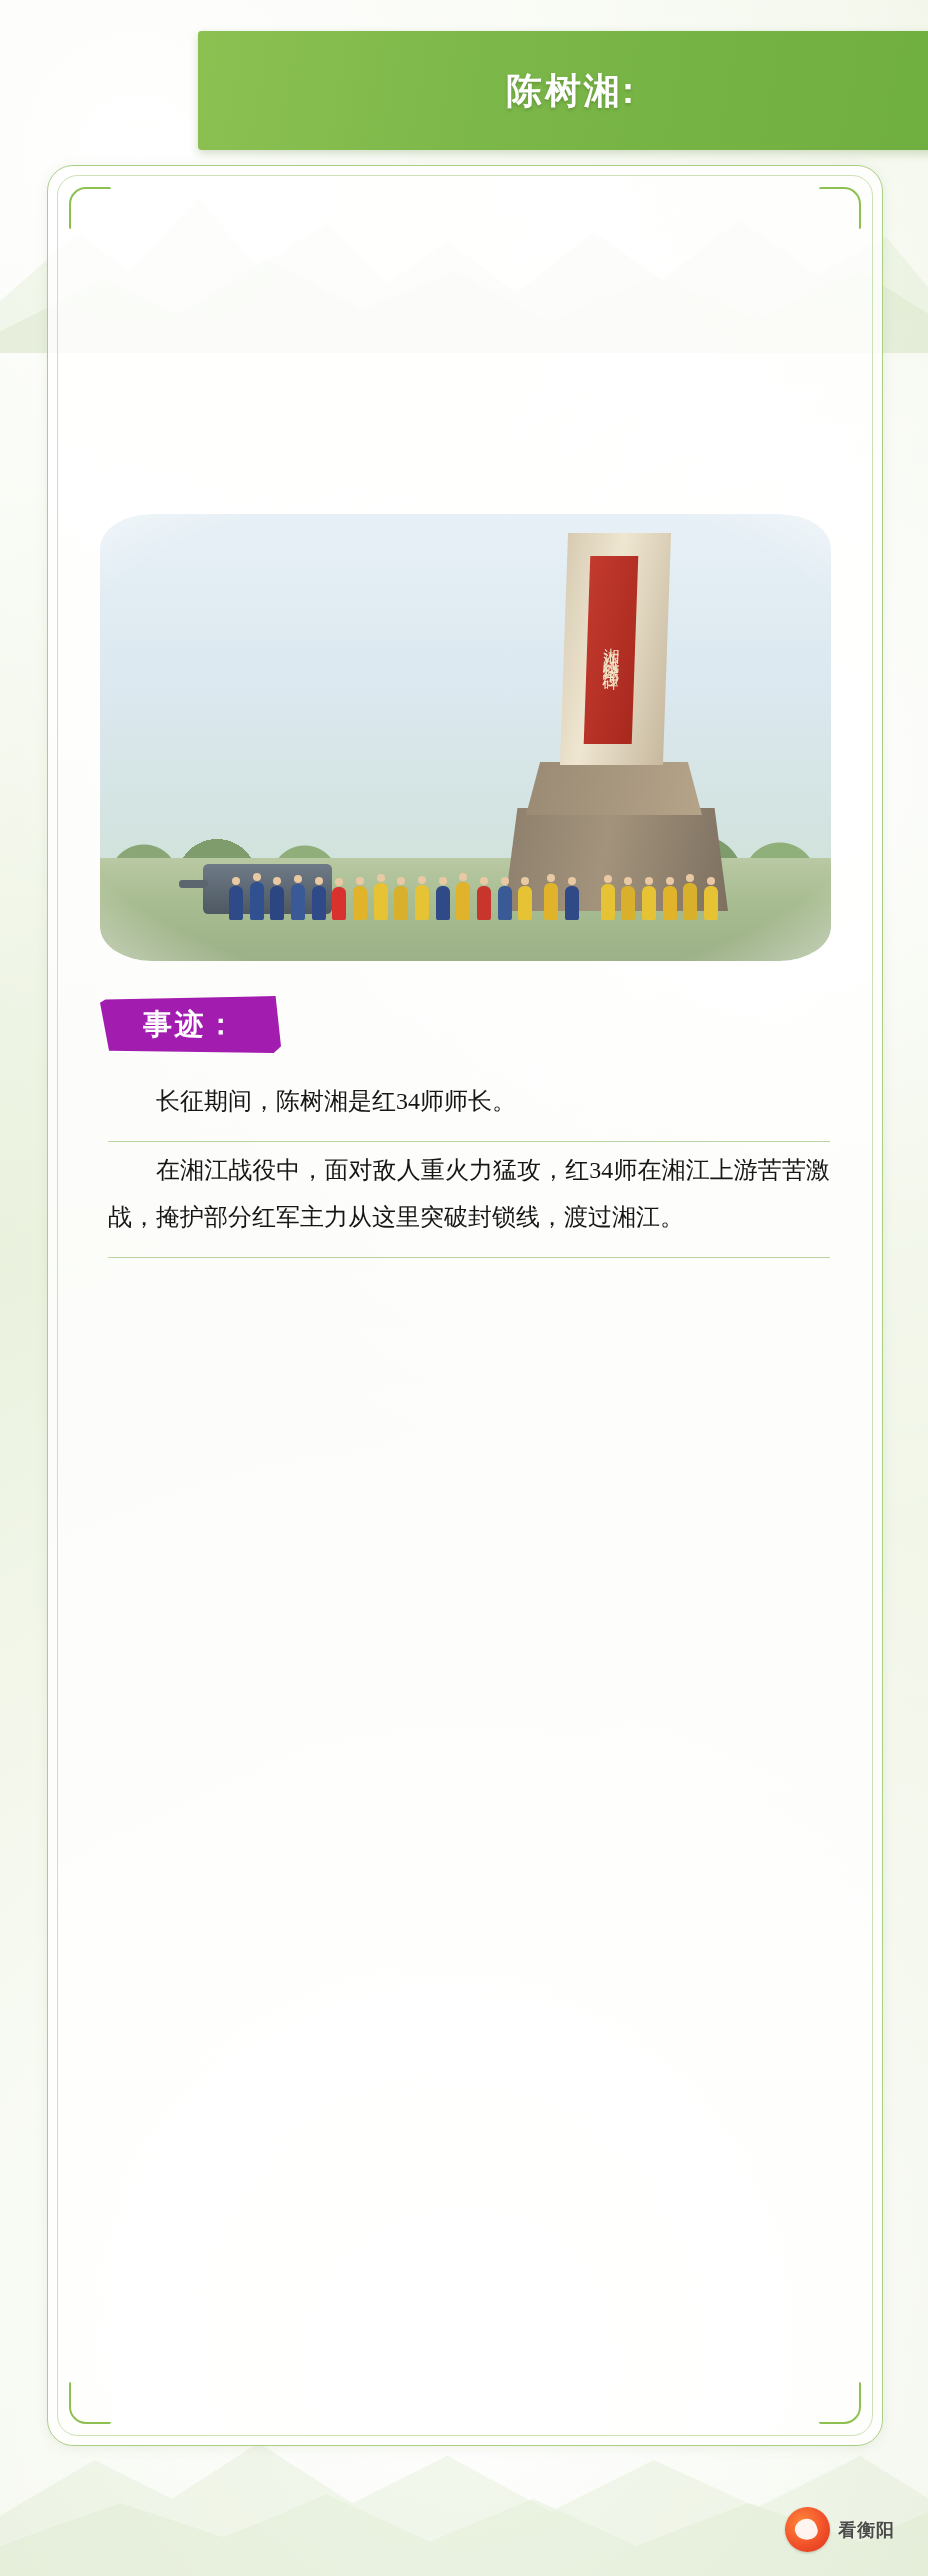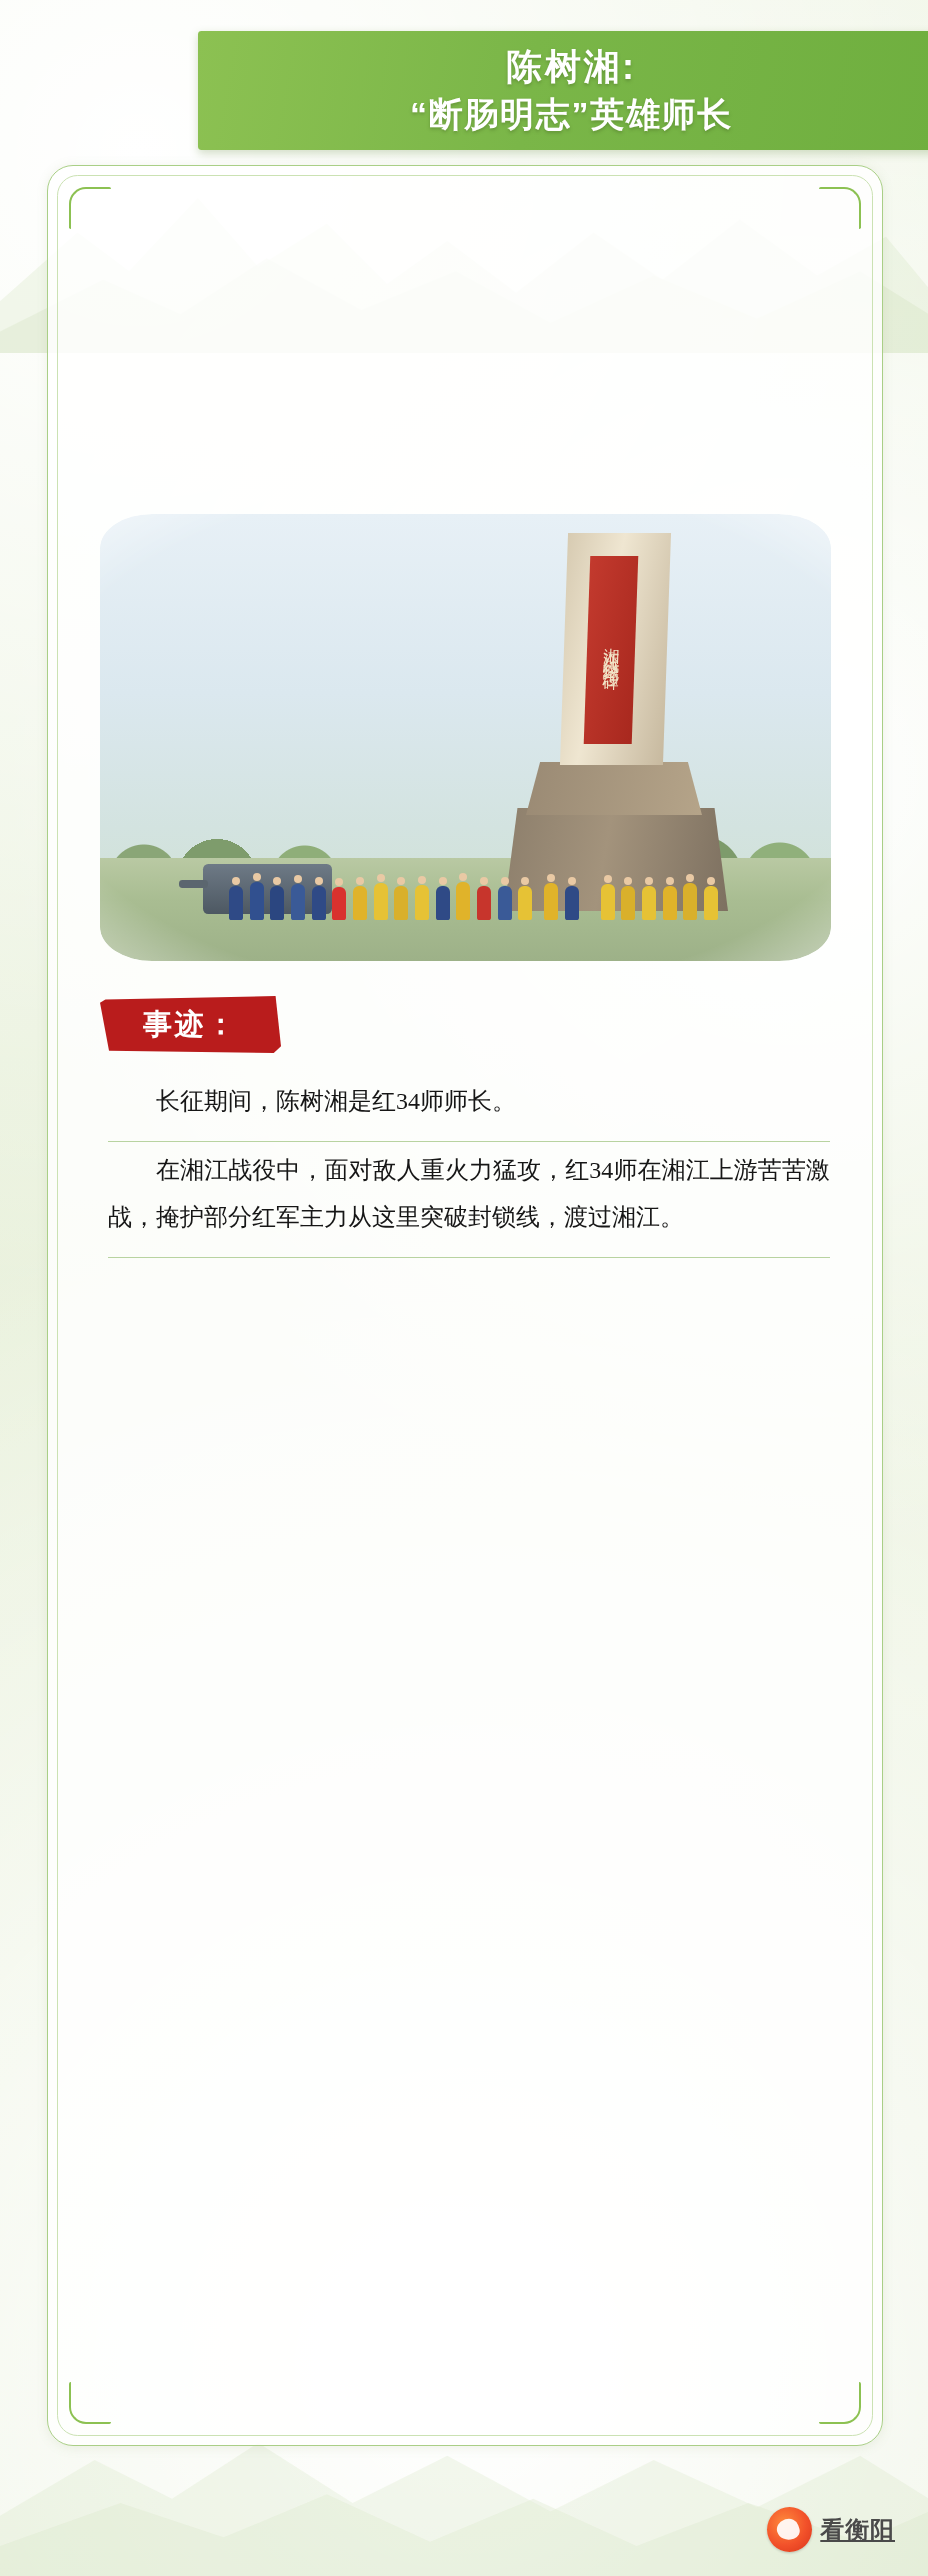--- a/index.html
+++ b/index.html
@@ -250,21 +250,21 @@
     border-radius: 3.4px;
   }
 
   
   .section-tag {
     position: absolute;
     left: 52px;
     top: 830px;
     width: 181px;
     height: 57px;
-    background: #b91c1c;
+    background: #a21caf;
     display: flex;
     align-items: center;
     justify-content: center;
     clip-path: polygon(3% 6%, 97% 0%, 100% 88%, 96% 100%, 5% 96%, 0% 12%);
   }
   .section-tag span {
     color: #ffffff;
     font-size: 29px;
     font-weight: bold;
     letter-spacing: 2.6px;
@@ -310,46 +310,44 @@
     content: "";
     position: absolute;
     left: 10.3px; top: 12px;
     width: 22.4px; height: 20.6px;
     border-radius: 50% 50% 40% 60%;
     background: #ffffff;
     opacity: .92;
     transform: rotate(-18deg);
   }
   .logo-text {
-    font-size: 24px;
+    font-size: 18px;
     font-weight: bold;
     color: #4a4a4a;
     letter-spacing: 0.9px;
     font-family: "Liberation Serif", serif;
-    text-decoration: underline;
   }
 </style>
 </head>
 <body>
 
 <div class="page-bg"></div>
 
 <svg class="bg-mountains" viewBox="0 0 1080 260" preserveAspectRatio="none">
   <path d="M0,200 L90,120 L150,165 L230,80 L300,160 L380,110 L450,180 L520,130 L600,190 L690,120 L770,175 L860,105 L950,170 L1030,125 L1080,185 L1080,260 L0,260 Z" fill="#cfe0b9" opacity="0.45"></path>
   <path d="M0,235 L120,175 L210,215 L310,150 L420,210 L530,165 L640,225 L760,170 L880,220 L1000,165 L1080,215 L1080,260 L0,260 Z" fill="#bdd5a2" opacity="0.4"></path>
 </svg>
 
 <svg class="bg-mountains-bottom" viewBox="0 0 1080 320" preserveAspectRatio="none">
   <path d="M0,250 L110,185 L200,230 L300,165 L410,235 L520,180 L640,245 L760,185 L880,240 L1000,180 L1080,230 L1080,320 L0,320 Z" fill="#cfe0b9" opacity="0.45"></path>
   <path d="M0,285 L140,235 L260,275 L380,225 L500,280 L620,230 L740,285 L870,235 L1000,280 L1080,245 L1080,320 L0,320 Z" fill="#bdd5a2" opacity="0.38"></path>
 </svg>
 
 <div class="header">
   <div class="header-title-1">陈树湘:</div>
-  <div class="header-title-2">“断肠明志”英雄师长</div>
 </div>
 
 <div class="card">
   <div class="card-inner"></div>
   <div class="corner tl"></div>
   <div class="corner tr"></div>
   <div class="corner bl"></div>
   <div class="corner br"></div>
 
   <div class="quote-source">——2014年10月31日，习近平总书记在全军政治工作会议上的讲话</div>

